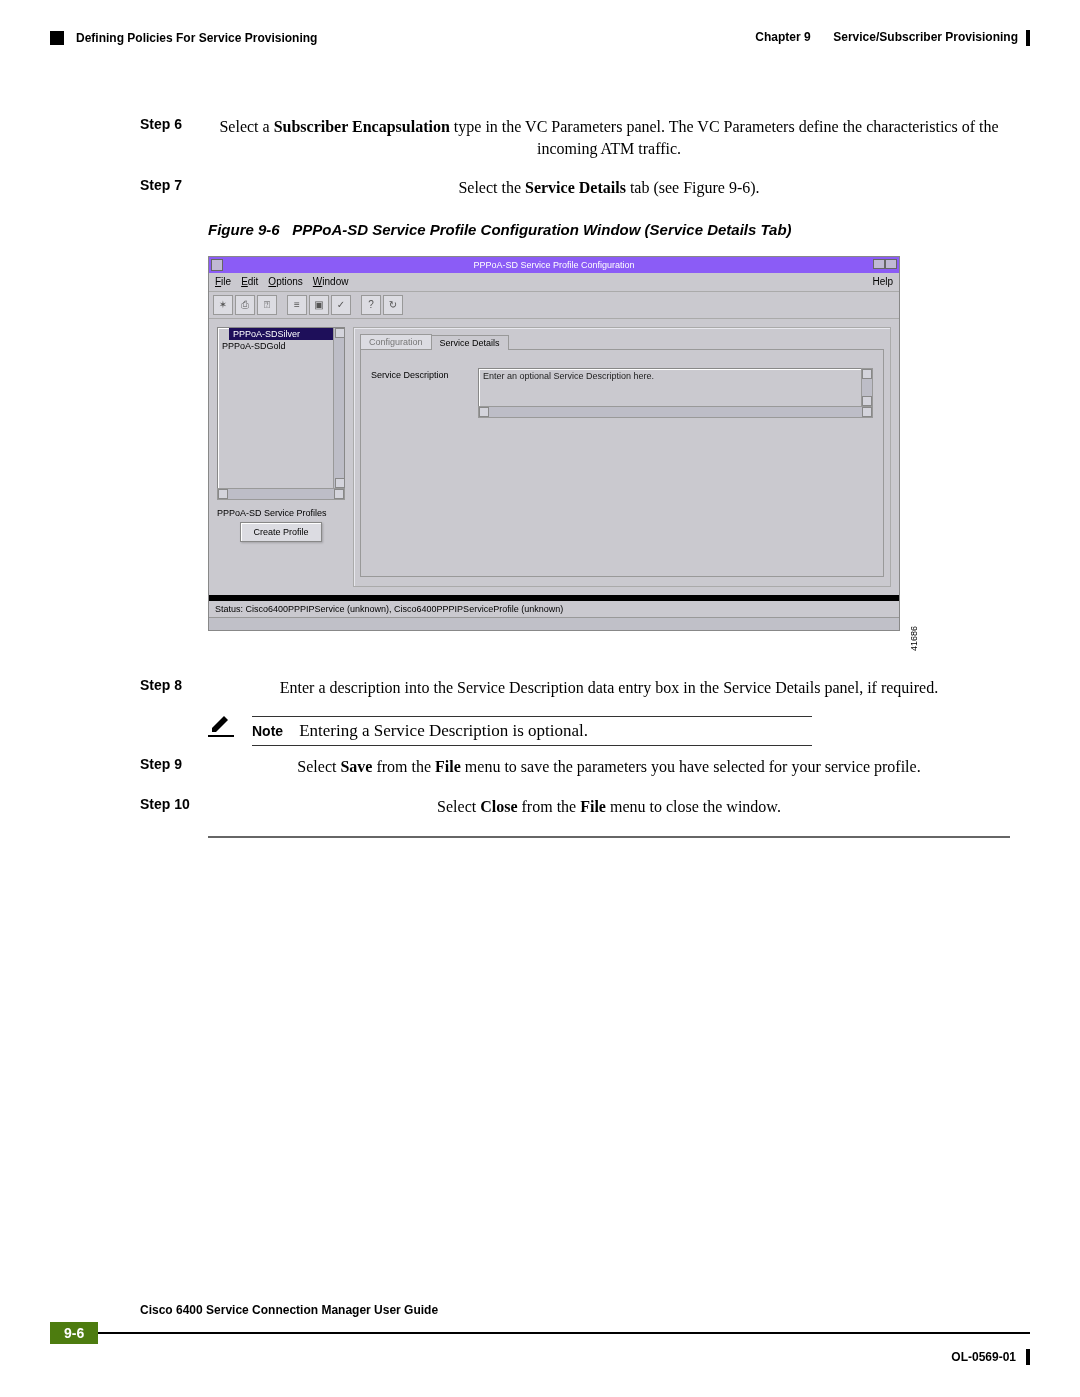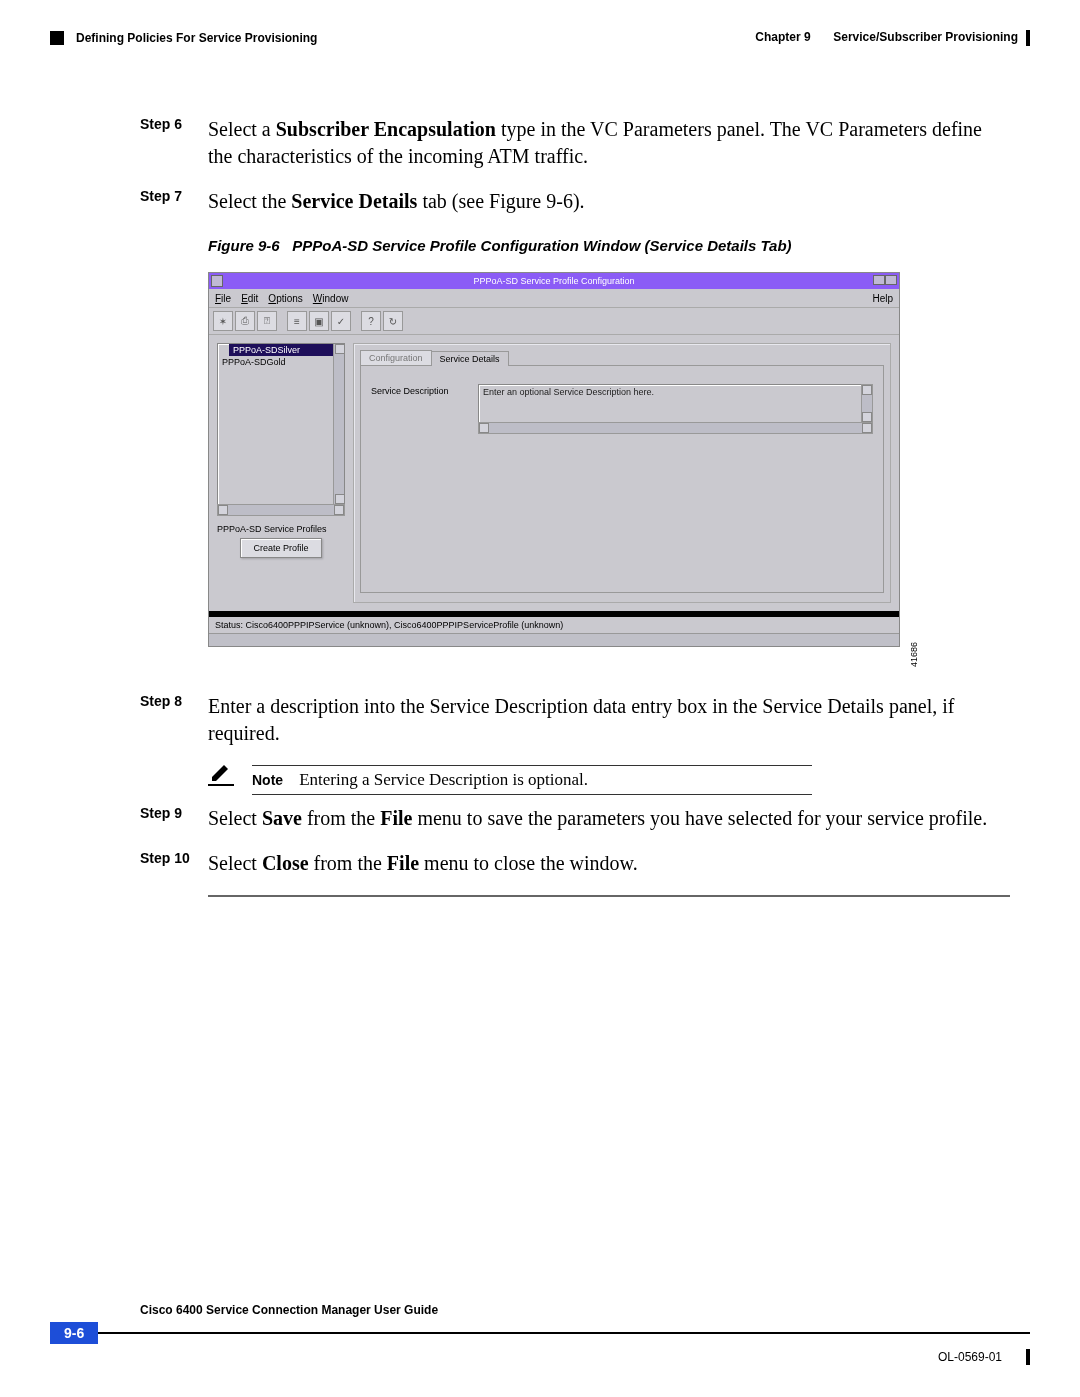--- a/index.html
+++ b/index.html
@@ -55,23 +55,24 @@
     display: flex;
     margin: 6px 0 18px 0;
   }
   .step-label {
     font-family: Arial, Helvetica, sans-serif;
     font-weight: bold;
     font-size: 14px;
     min-width: 68px;
   }
   .step-text {
-    font-size: 20px;
+    font-size: 16px;
     line-height: 1.35;
     flex: 1;
+    text-align: center;
   }
   .figure-caption {
     font-family: Arial, Helvetica, sans-serif;
     font-weight: bold;
     font-style: italic;
     font-size: 15px;
     margin: 22px 0 18px 0;
     padding-left: 68px;
   }
 
@@ -378,41 +379,41 @@
     font-weight: bold;
     padding-left: 90px;
     padding-bottom: 4px;
   }
   .footer-bar {
     display: flex;
     align-items: center;
     height: 24px;
   }
   .footer-bar .pg {
-    background: #1d4ed8;
+    background: #4d7c0f;
     color: #fff;
     font-weight: bold;
     font-size: 14px;
     padding: 3px 14px;
   }
   .footer-bar .line {
     flex: 1;
     height: 2px;
     background: #000;
     margin: 0 0 0 0;
   }
   .footer-right {
     text-align: right;
     font-size: 12px;
-    font-weight: normal;
+    font-weight: bold;
     margin-top: 4px;
     display: flex;
     justify-content: flex-end;
     align-items: center;
-    gap: 24px;
+    gap: 10px;
   }
 </style>
 </head>
 <body>
 
 <div class="page">
 
   <div class="header-row">
     <div class="header-left">
       <div class="black-square"></div>

